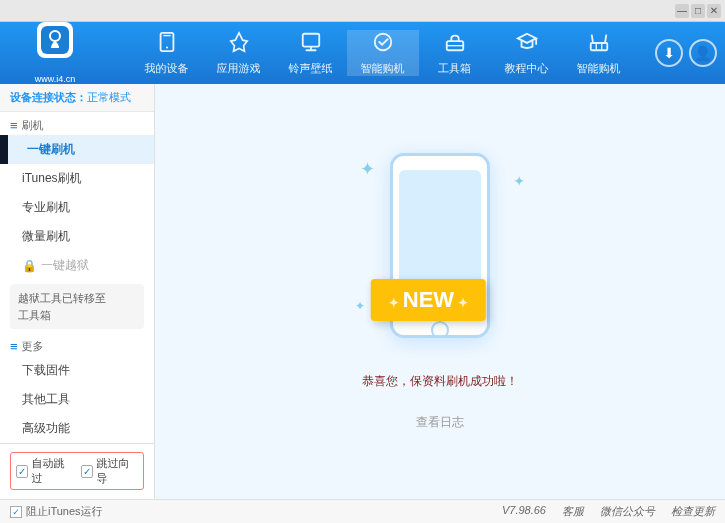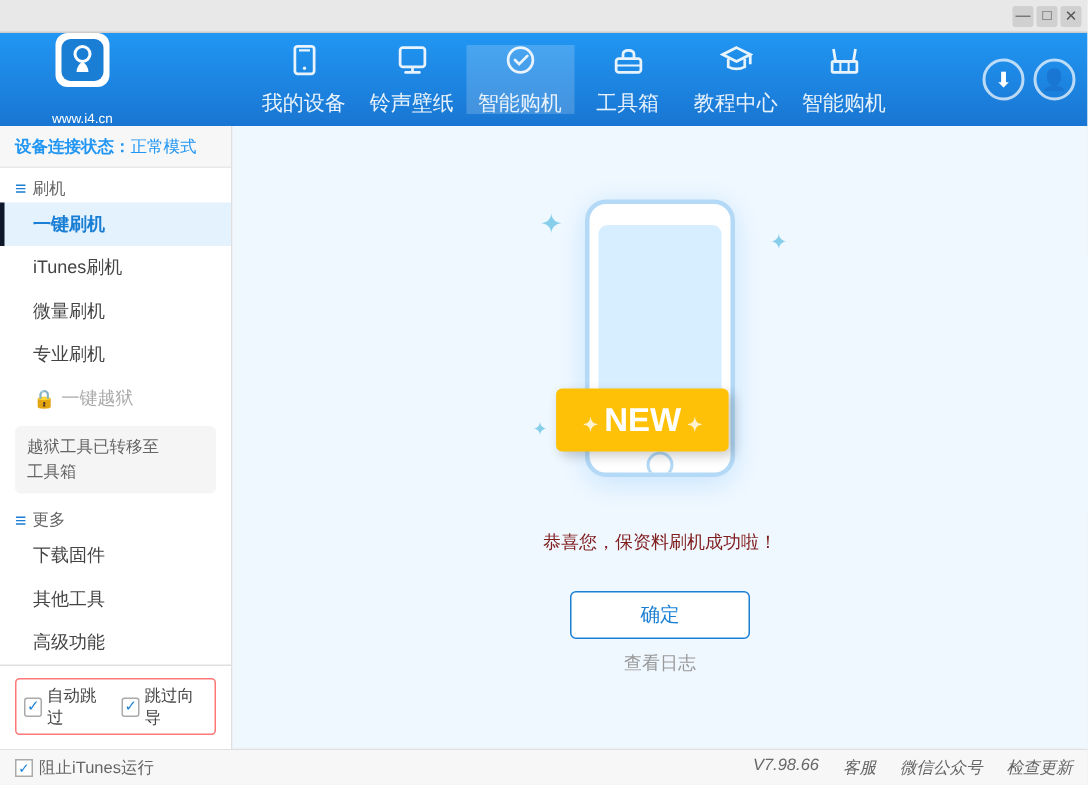--- a/index.html
+++ b/index.html
@@ -87,21 +87,21 @@
     }
     .nav-item {
       display: flex;
       flex-direction: column;
       align-items: center;
       justify-content: center;
       width: 72px;
       height: 46px;
       color: #fff;
       cursor: pointer;
-      font-size: 14px;
+      font-size: 11px;
       opacity: 0.9;
     }
     .nav-item.active { background: rgba(255,255,255,0.2); }
     .nav-item-icon {
       font-size: 20px;
       margin-bottom: 3px;
       color: #fff;
     }
     .nav-right {
       display: flex;
@@ -158,21 +158,21 @@
     .sidebar-item {
       padding: 6px 10px 6px 22px;
       font-size: 12px;
       color: #444;
       cursor: pointer;
     }
     .sidebar-item.active {
       background: #e3f2fd;
       color: #1a7fd4;
       font-weight: bold;
-      border-left: 3px solid #0f172a;
+      border-left: 8px solid #0f172a;
       padding-left: 19px;
     }
     .sidebar-locked {
       padding: 6px 10px 6px 22px;
       font-size: 12px;
       color: #aaa;
       display: flex;
       align-items: center;
       gap: 4px;
     }
@@ -381,20 +381,28 @@
           <rect x="5" y="2" width="14" height="20" rx="2" stroke="white" stroke-width="2"></rect>
           <circle cx="12" cy="18" r="1.2" fill="white"></circle>
           <line x1="8" y1="5" x2="16" y2="5" stroke="white" stroke-width="1.5"></line>
         </svg>
       </span>
       <span>我的设备</span>
     </div>
     <div class="nav-item">
       <span class="nav-item-icon">
         <svg width="22" height="22" viewBox="0 0 24 24" fill="none">
+          <path d="M12 2 L16 10 L21 11 L17 16 L18 22 L12 19 L6 22 L7 16 L3 11 L8 10 Z" stroke="white" stroke-width="1.8" fill="none"></path>
+        </svg>
+      </span>
+      <span>应用游戏</span>
+    </div>
+    <div class="nav-item">
+      <span class="nav-item-icon">
+        <svg width="22" height="22" viewBox="0 0 24 24" fill="none">
           <rect x="3" y="3" width="18" height="14" rx="2" stroke="white" stroke-width="2"></rect>
           <path d="M7 21 L17 21" stroke="white" stroke-width="2" stroke-linecap="round"></path>
           <path d="M12 17 L12 21" stroke="white" stroke-width="2"></path>
         </svg>
       </span>
       <span>铃声壁纸</span>
     </div>
     <div class="nav-item active">
       <span class="nav-item-icon">
         <svg width="22" height="22" viewBox="0 0 24 24" fill="none">
@@ -455,24 +463,24 @@
       <span>刷机</span>
     </div>
 
     <div class="sidebar-item active">
       <span>一键刷机</span>
     </div>
     <div class="sidebar-item">
       <span>iTunes刷机</span>
     </div>
     <div class="sidebar-item">
+      <span>专业刷机</span>
+    </div>
+    <div class="sidebar-item">
       <span>微量刷机</span>
-    </div>
-    <div class="sidebar-item">
-      <span>专业刷机</span>
     </div>
 
     <div class="sidebar-locked">
       <span>🔒</span>
       <span>一键越狱</span>
     </div>
 
     <div class="sidebar-note">
       <span>越狱工具已转移至</span><br>
       <span>工具箱</span>
@@ -521,21 +529,20 @@
       <div class="phone-body">
         <div class="phone-screen"></div>
         <div class="phone-home"></div>
       </div>
 
       <div class="new-badge">NEW</div>
     </div>
 
     <div class="congrat-text">恭喜您，保资料刷机成功啦！</div>
 
-    <button class="confirm-btn">确定</button>
 
     <a class="diary-link">查看日志</a>
   </div>
 
 </div>
 
 <div class="footer">
   <div class="footer-left">
     <div class="footer-checkbox">✓</div>
     <span>阻止iTunes运行</span>

